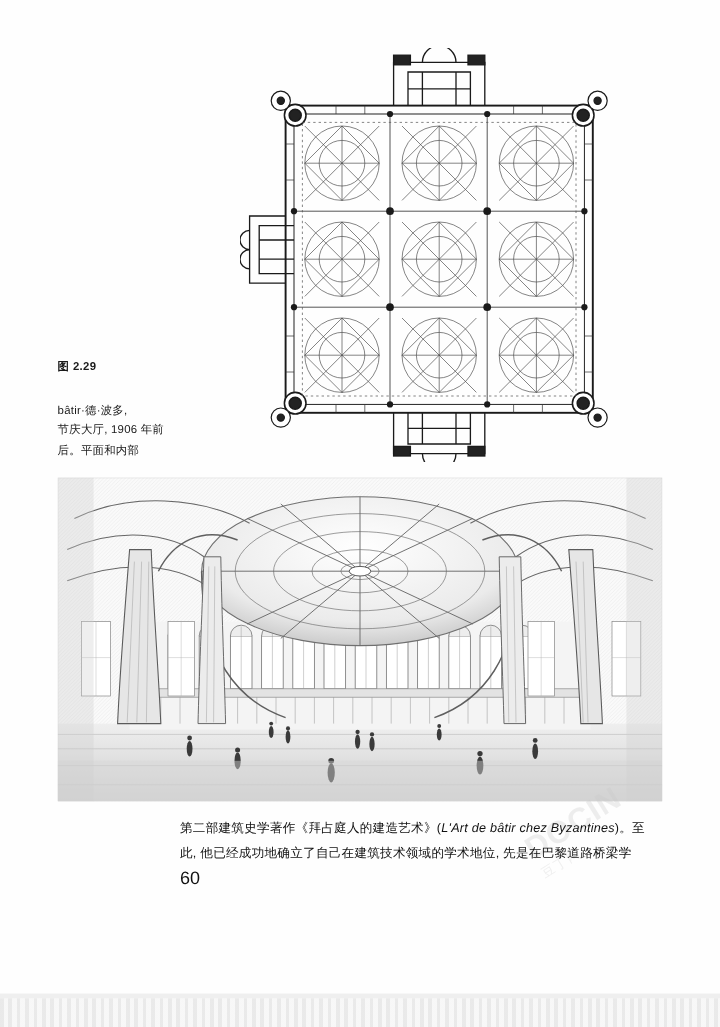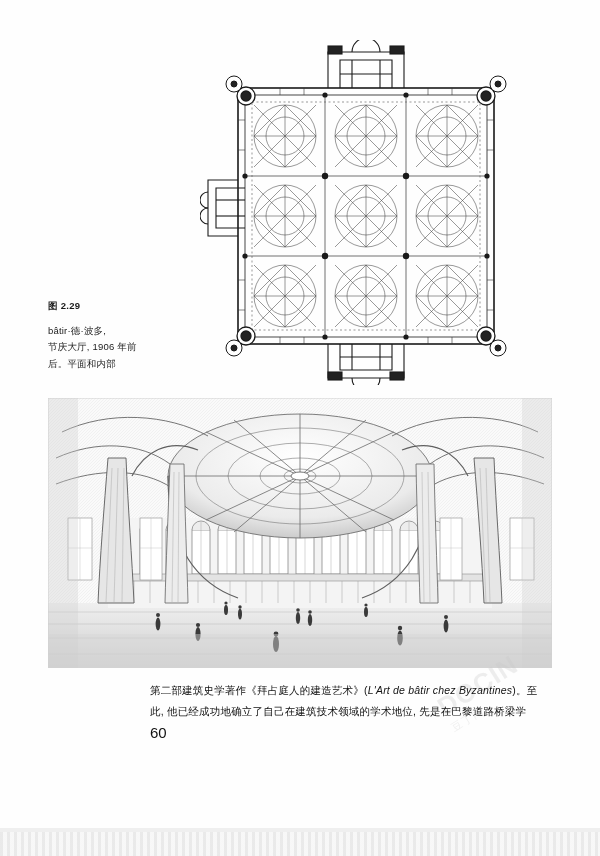--- a/index.html
+++ b/index.html
@@ -40,21 +40,21 @@
     top: 298px;
     width: 118px;
     font-size: 9.5px;
     line-height: 1.75;
     color: #1a1a1a;
     letter-spacing: 0.2px;
   }
   .caption .fig-no {
     font-weight: bold;
     display: block;
-    margin-bottom: 8px;
+    margin-bottom: 20px;
     letter-spacing: 0.3px;
   }
   .caption .line { display: block; white-space: nowrap; }
 
   
   .interior-wrap {
     position: absolute;
     left: 48px;
     top: 398px;
     width: 504px;

